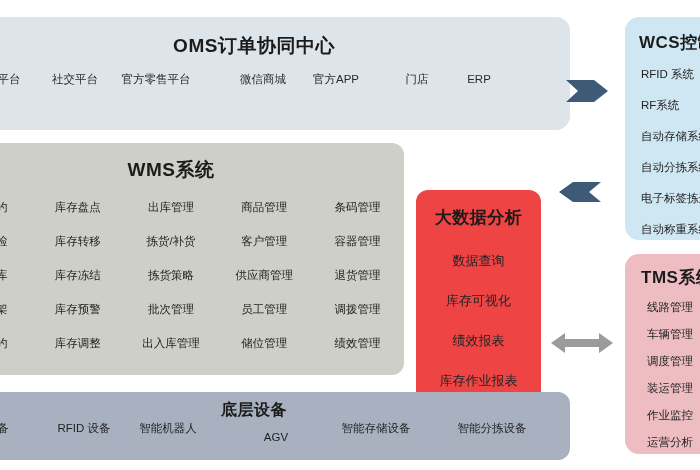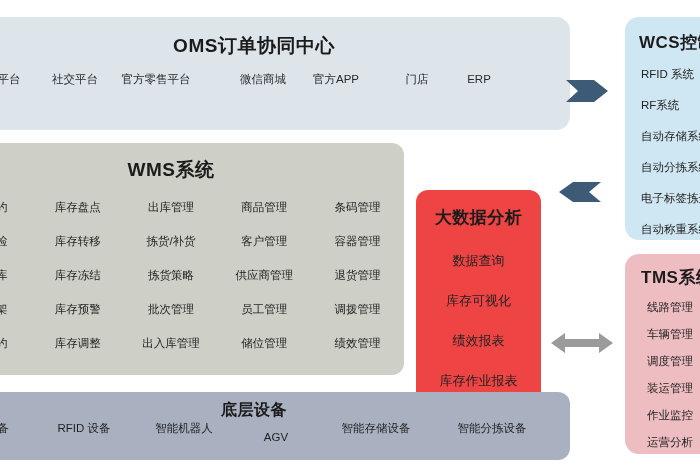--- a/index.html
+++ b/index.html
@@ -297,21 +297,21 @@
         <div class="cell">作业监控</div>
         <div class="cell">运营分析</div>
       </div>
   </div>
 
   <div class="panel" id="equip-panel">
     <div class="panel-title">底层设备</div>
     <div id="equip-items">
         <div class="chip" style="position: absolute; left: 0px; width: 96px;">条码设备</div>
         <div class="chip" style="position: absolute; left: 96px; width: 100px; text-align: center;">RFID 设备</div>
-        <div class="chip" style="position: absolute; left: 196px; width: 100px; font-family: Liberation Mono, monospace;">智能机器人</div>
+        <div class="chip" style="position: absolute; left: 180px; width: 100px; font-family: Liberation Mono, monospace;">智能机器人</div>
         <div class="chip" style="position: absolute; left: 296px; width: 84px; margin-top: 17px;">AGV</div>
         <div class="chip" style="position: absolute; left: 380px; width: 116px;">智能存储设备</div>
         <div class="chip" style="position: absolute; left: 496px; width: 116px;">智能分拣设备</div>
       </div>
   </div>
 
   <div class="arrow" id="arrow-oms-wcs">
     <svg width="50" height="30" viewBox="0 0 50 30">
       <polygon points="0,4 28,4 42,15 28,26 0,26 12,15" fill="#3d5a76"></polygon>
     </svg>

